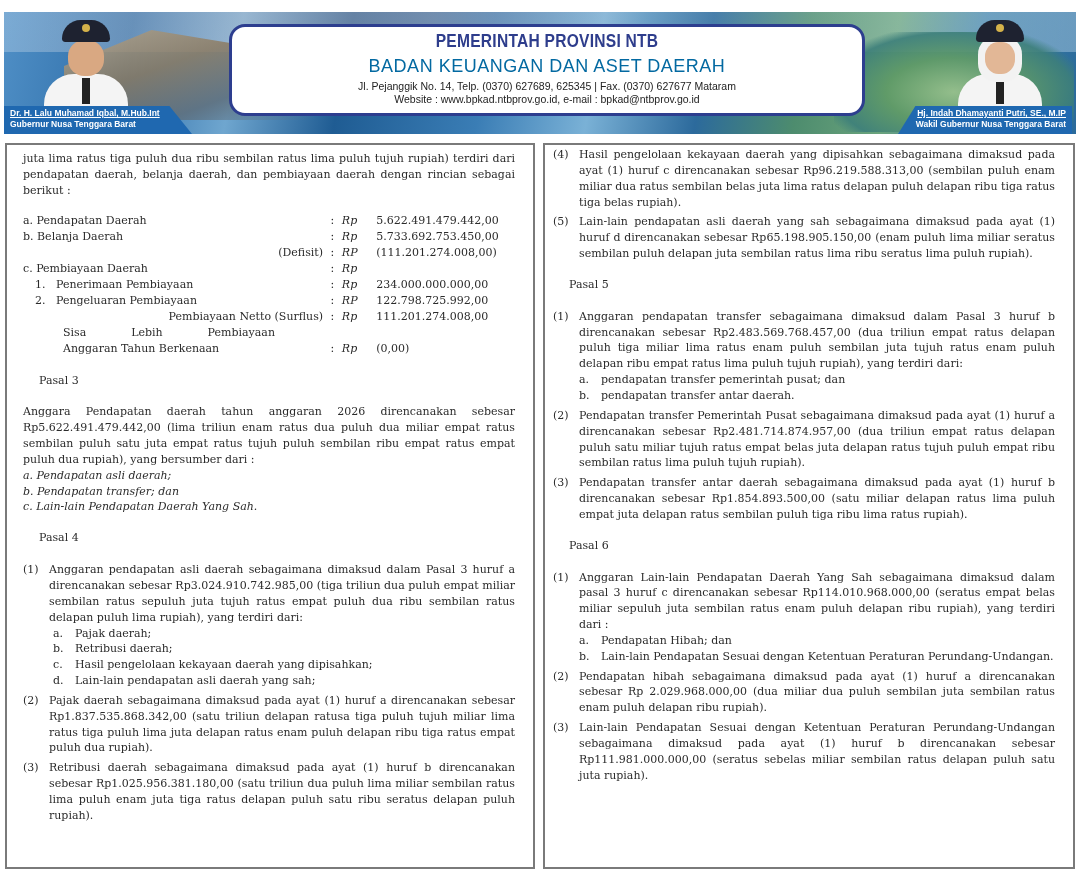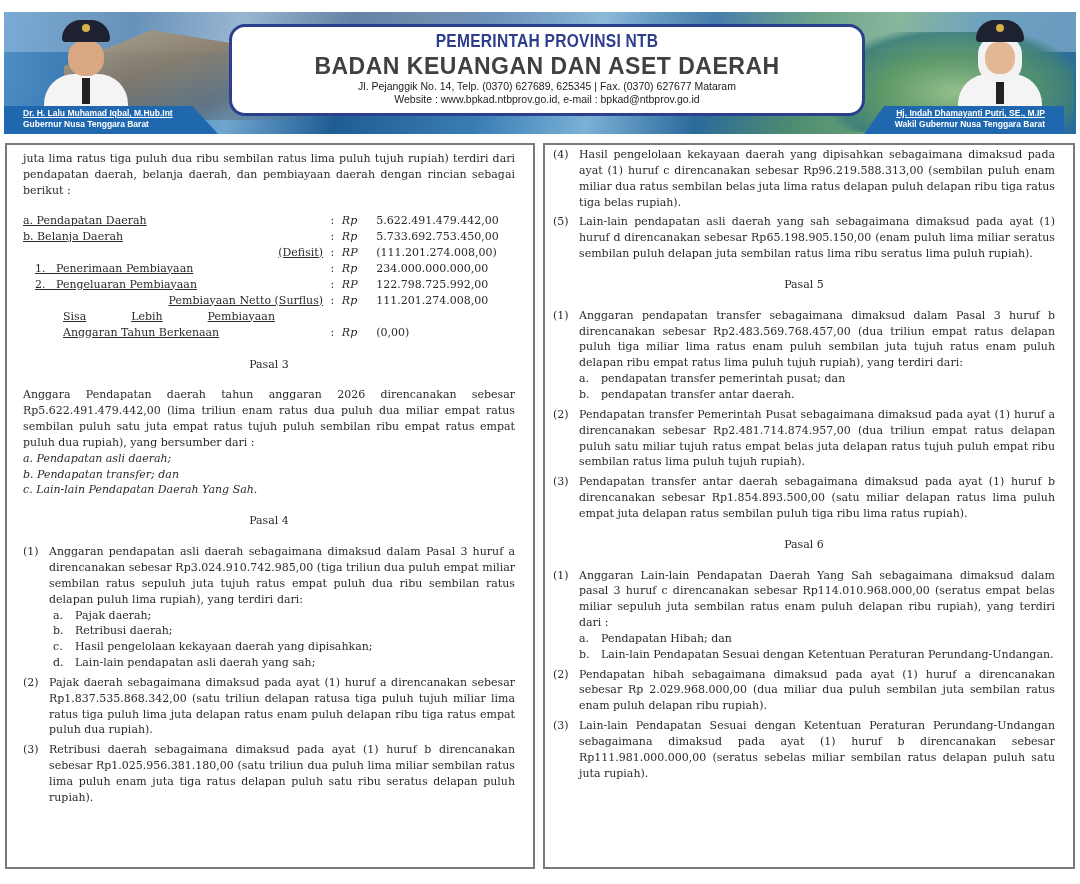--- a/index.html
+++ b/index.html
@@ -33,46 +33,46 @@
   .person .cap { position:absolute; left:22px; top:2px; width:48px; height:22px; background:#1e2230; border-radius:22px 22px 4px 4px; }
   .person .cap::after { content:""; position:absolute; left:20px; top:4px; width:8px; height:8px; background:#d4b24a; border-radius:50%; }
   .person .face { position:absolute; left:28px; top:22px; width:36px; height:36px; background:#d9a882; border-radius:45%; }
   .person .body { position:absolute; left:4px; top:56px; width:84px; height:44px; background:#f4f4f4; border-radius:30px 30px 0 0; }
   .person .tie { position:absolute; left:42px; top:60px; width:8px; height:26px; background:#222; }
   .person.female .cap { background:#1e2230; }
   .person.female .hijab { position:absolute; left:24px; top:18px; width:44px; height:46px; background:#f2f2f2; border-radius:40%; }
   .person.female .face { left:31px; top:24px; width:30px; height:32px; background:#e2b796; }
   .caption {
     position:absolute; bottom:0; height:24px; color:#fff; font-family:"Liberation Sans", sans-serif;
-    font-size:8.5px; font-weight:bold; line-height:10.5px; padding:2px 19px;
+    font-size:8.5px; font-weight:bold; line-height:10.5px; padding:2px 6px;
     background:#1f68b0;
   }
   .caption.left { left:0; width:176px; clip-path: polygon(0 0, 88% 0, 100% 100%, 0 100%); }
-  .caption.right { right:12px; width:162px; text-align:right; clip-path: polygon(10% 0, 100% 0, 100% 100%, 0 100%); }
+  .caption.right { right:4px; width:162px; text-align:right; clip-path: polygon(10% 0, 100% 0, 100% 100%, 0 100%); }
   .caption .nm { text-decoration:underline; }
   .title-box {
     position:absolute; left:226px; top:24px; width:630px; height:86px;
     background:#ffffff; border-radius:16px; border:3px solid #2d3e8f;
     text-align:center; font-family:"Liberation Sans", sans-serif;
   }
   .title-box .t1 { margin-top:3px; font-size:19px; font-weight:bold; color:#2e3d8c; letter-spacing:0.3px; transform:scaleX(0.82); line-height:22px; }
-  .title-box .t2 { font-size:23px; font-weight:bold; color:#404040; line-height:28px; letter-spacing:0.5px; }
+  .title-box .t2 { font-size:18px; font-weight:normal; color:#0369a1; line-height:28px; letter-spacing:0.5px; }
   .title-box .t3 { font-size:10.5px; color:#222; line-height:13px; }
   
   .col {
     position:absolute; top:143px; height:726px; border:2px solid #7a7a7a; box-sizing:border-box;
     font-size:11px; line-height:15.85px; background:#fff;
   }
   .col.left { left:5px; width:530px; padding:6px 18px 0 16px; }
   .col.right { left:543px; width:532px; padding:2px 18px 0 8px; }
   p { margin:0; text-align:justify; }
-  .heading { text-align:center; margin:8px; }
+  .heading { margin:16px; }
   .fin-table { border-collapse:collapse; margin-top:14px; }
   .fin-table td { padding:0; height:16px; vertical-align:top; white-space:nowrap; }
-  .fin-table .lbl { width:264px;text-decoration:underline; }
+  .fin-table .lbl { width:264px; }
   .fin-table .lbl.r { text-align:right; }
   .fin-table .sep { width:20px; text-align:center; }
   .fin-table .cur { width:36px;font-style:italic; }
   .fin-table .val { width:140px; }
   .ind1 { padding-left:12px !important;margin-top:8px; }
   .ind-s { padding-left:40px !important; }
   .sisa { display:flex; justify-content:space-between; width:212px; }
   .ayat { display:flex; margin:0; }
   .ayat .num { width:26px; flex:none; }
   .ayat .txt { flex:1; text-align:justify; }
@@ -137,20 +137,26 @@
       <td class="cur">Rp</td>
       <td class="val">5.733.692.753.450,00</td>
     </tr>
     <tr>
       <td class="lbl r">(Defisit)</td>
       <td class="sep">:</td>
       <td class="cur">RP</td>
       <td class="val">(111.201.274.008,00)</td>
     </tr>
     <tr>
+      <td class="lbl">c. Pembiayaan Daerah</td>
+      <td class="sep">:</td>
+      <td class="cur">Rp</td>
+      <td class="val"></td>
+    </tr>
+    <tr>
       <td class="lbl ind1" style="white-space:pre">1.   Penerimaan Pembiayaan</td>
       <td class="sep">:</td>
       <td class="cur">Rp</td>
       <td class="val">234.000.000.000,00</td>
     </tr>
     <tr>
       <td class="lbl ind1" style="white-space:pre">2.   Pengeluaran Pembiayaan</td>
       <td class="sep">:</td>
       <td class="cur">RP</td>
       <td class="val">122.798.725.992,00</td>

